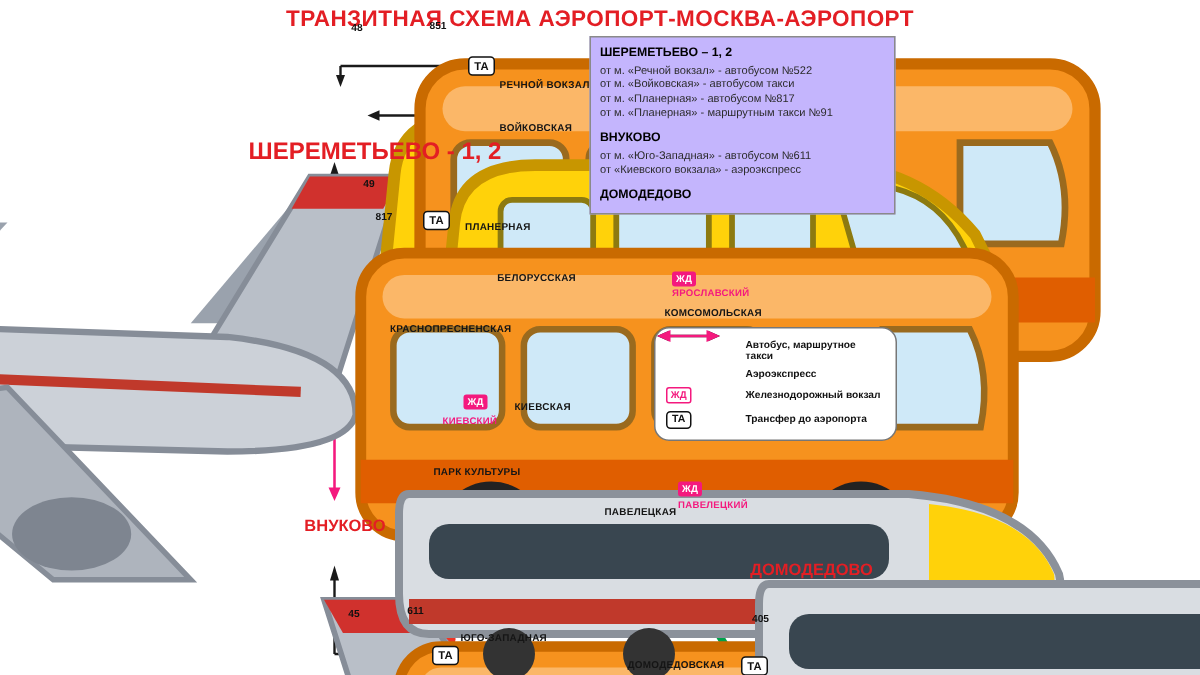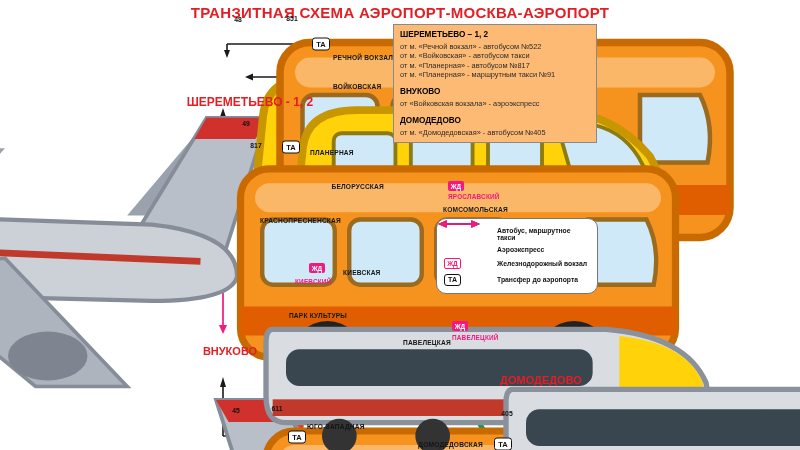--- a/index.html
+++ b/index.html
@@ -23,21 +23,21 @@
        transform:translate(-50%,-50%);}
   .badge-ta{position:absolute;z-index:5;width:18px;height:13px;box-sizing:border-box;
        border:1.7px solid #111;border-radius:3px;background:#fff;color:#111;
        font-size:7.5px;font-weight:800;display:flex;align-items:center;justify-content:center;
        transform:translate(-50%,-50%);}
   .badge-zd{position:absolute;z-index:5;width:16px;height:10px;box-sizing:border-box;
        border-radius:2px;background:var(--pink,#f4197e);color:#fff;
        font-size:6.5px;font-weight:800;display:flex;align-items:center;justify-content:center;
        transform:translate(-50%,-50%);}
   .infobox{position:absolute;left:393px;top:24px;width:204px;z-index:6;box-sizing:border-box;
-       border:1px solid #8a8a8a;background:#fdba74;padding:5px 4px 4px 6px;
+       border:1px solid #8a8a8a;background:#c4b5fd;padding:5px 4px 4px 6px;
        font-size:7.4px;line-height:1.24;color:#2b2b2b;}
   .infobox .sec{margin-bottom:8px;}
   .infobox .sec:last-child{margin-bottom:0;}
   .infobox h3{margin:0 0 2px 0;font-size:8.2px;font-weight:800;color:#000;}
   .legend{position:absolute;left:436px;top:218px;width:162px;height:76px;z-index:6;box-sizing:border-box;
        border:1.2px solid #777;border-radius:10px;background:#fff;
        display:flex;flex-direction:column;justify-content:space-around;padding:5px 7px;}
   .lrow{display:flex;align-items:center;gap:7px;font-size:6.8px;font-weight:700;color:#111;}
   .lrow .ic{width:46px;flex:none;display:flex;justify-content:flex-start;align-items:center;}
   .lgd-zd{width:17px;height:11px;box-sizing:border-box;border:1.4px solid var(--pink,#f4197e);
@@ -249,39 +249,39 @@
   <div class="lbl" style="left:343px;top:272px;">КИЕВСКАЯ</div>
   <div class="lbl r" style="left:267px;top:315px;width:80px;">ПАРК КУЛЬТУРЫ</div>
   <div class="lbl r" style="left:371px;top:342px;width:80px;">ПАВЕЛЕЦКАЯ</div>
   <div class="lbl" style="left:307px;top:426px;">ЮГО-ЗАПАДНАЯ</div>
   <div class="lbl r" style="left:403px;top:444px;width:80px;">ДОМОДЕДОВСКАЯ</div>
 
   <div class="plbl" style="left:448px;top:196px;">ЯРОСЛАВСКИЙ</div>
   <div class="plbl" style="left:295px;top:281px;">КИЕВСКИЙ</div>
   <div class="plbl" style="left:452px;top:337px;">ПАВЕЛЕЦКИЙ</div>
 
-  <div class="apt" style="left:250px;top:102px;font-size:12px;text-align:right;">ШЕРЕМЕТЬЕВО - 1, 2</div>
+  <div class="apt" style="left:250px;top:102px;font-size:16px;text-align:right;">ШЕРЕМЕТЬЕВО - 1, 2</div>
   <div class="apt" style="left:230px;top:351px;">ВНУКОВО</div>
   <div class="apt" style="left:541px;top:380px;">ДОМОДЕДОВО</div>
 
   <div class="infobox">
     <div class="sec">
       <h3>ШЕРЕМЕТЬЕВО – 1, 2</h3>
       <div>от м. «Речной вокзал» - автобусом №522</div>
       <div>от м. «Войковская» - автобусом такси</div>
       <div>от м. «Планерная» - автобусом №817</div>
       <div>от м. «Планерная» - маршрутным такси №91</div>
     </div>
     <div class="sec">
       <h3>ВНУКОВО</h3>
-      <div>от «Войковская вокзала» - аэроэкспресс</div>
+      <div>от м. «Юго-Западная» - автобусом №611</div>
+      <div>от «Киевского вокзала» - аэроэкспресс</div>
     </div>
     <div class="sec">
       <h3>ДОМОДЕДОВО</h3>
-      <div>от м. «Домодедовская» - автобусом №405</div>
     </div>
   </div>
 
   <div class="legend">
     <div class="lrow">
       <span class="ic">
         <svg width="44" height="10" viewBox="0 0 44 10">
             <line x1="8" y1="5" x2="36" y2="5" stroke="#1a1a1a" stroke-width="1.6"></line>
             <polygon points="9,1.5 1,5 9,8.5" fill="#1a1a1a"></polygon>
             <polygon points="35,1.5 43,5 35,8.5" fill="#1a1a1a"></polygon>

